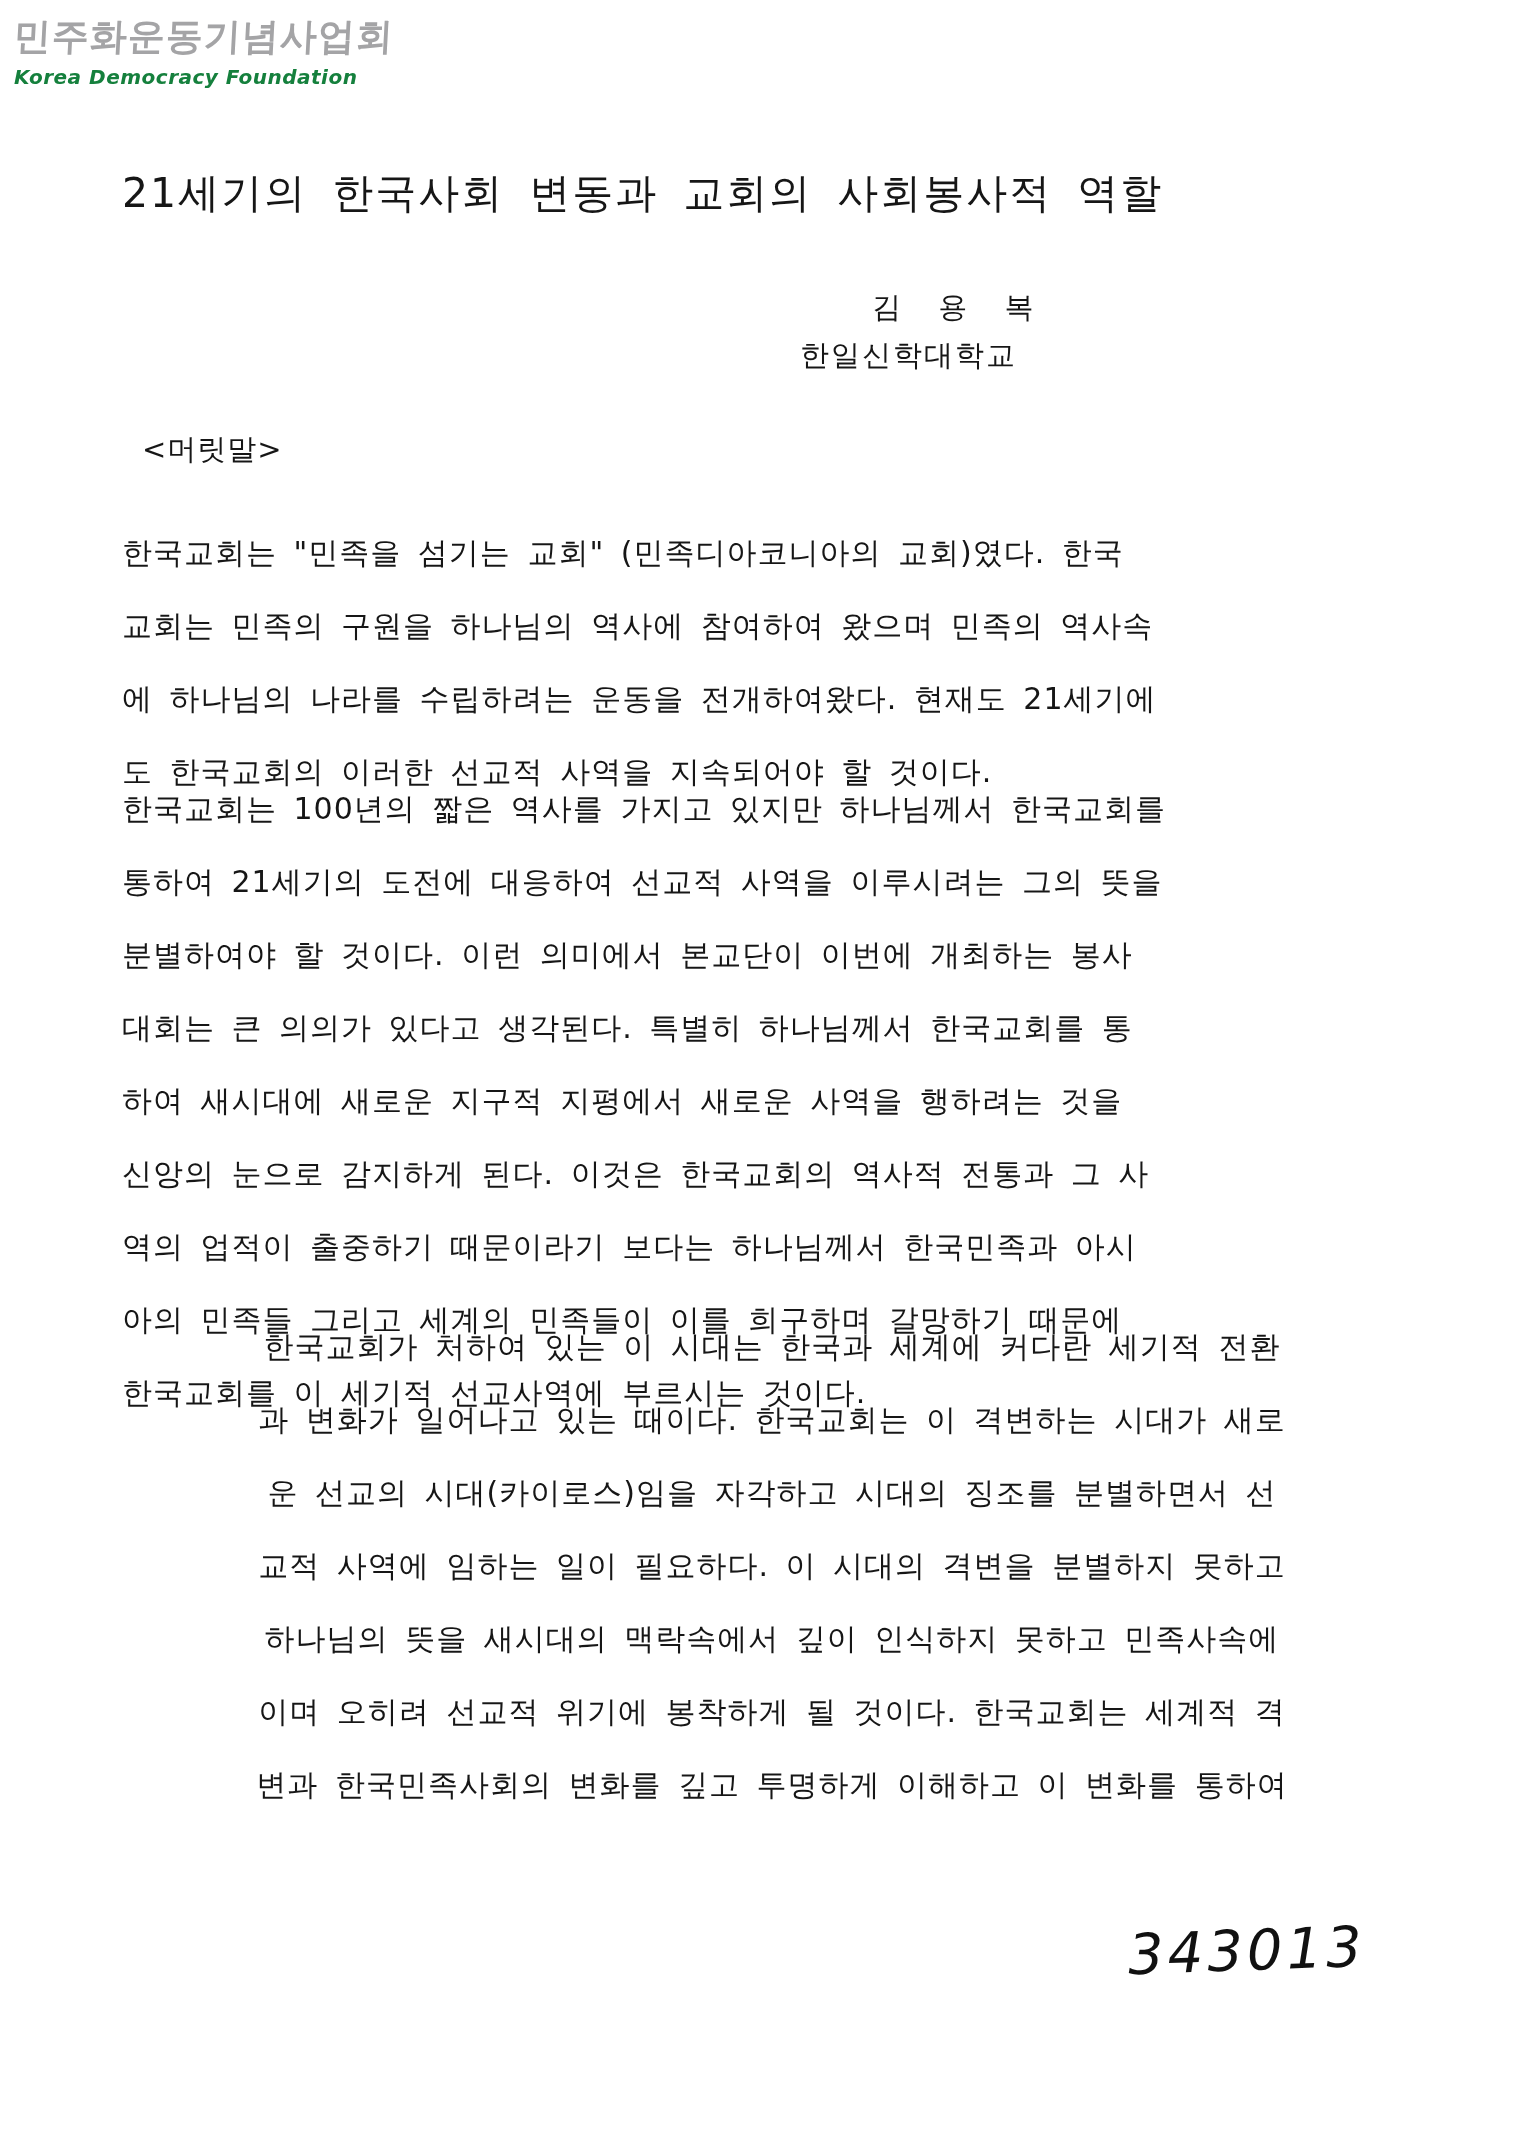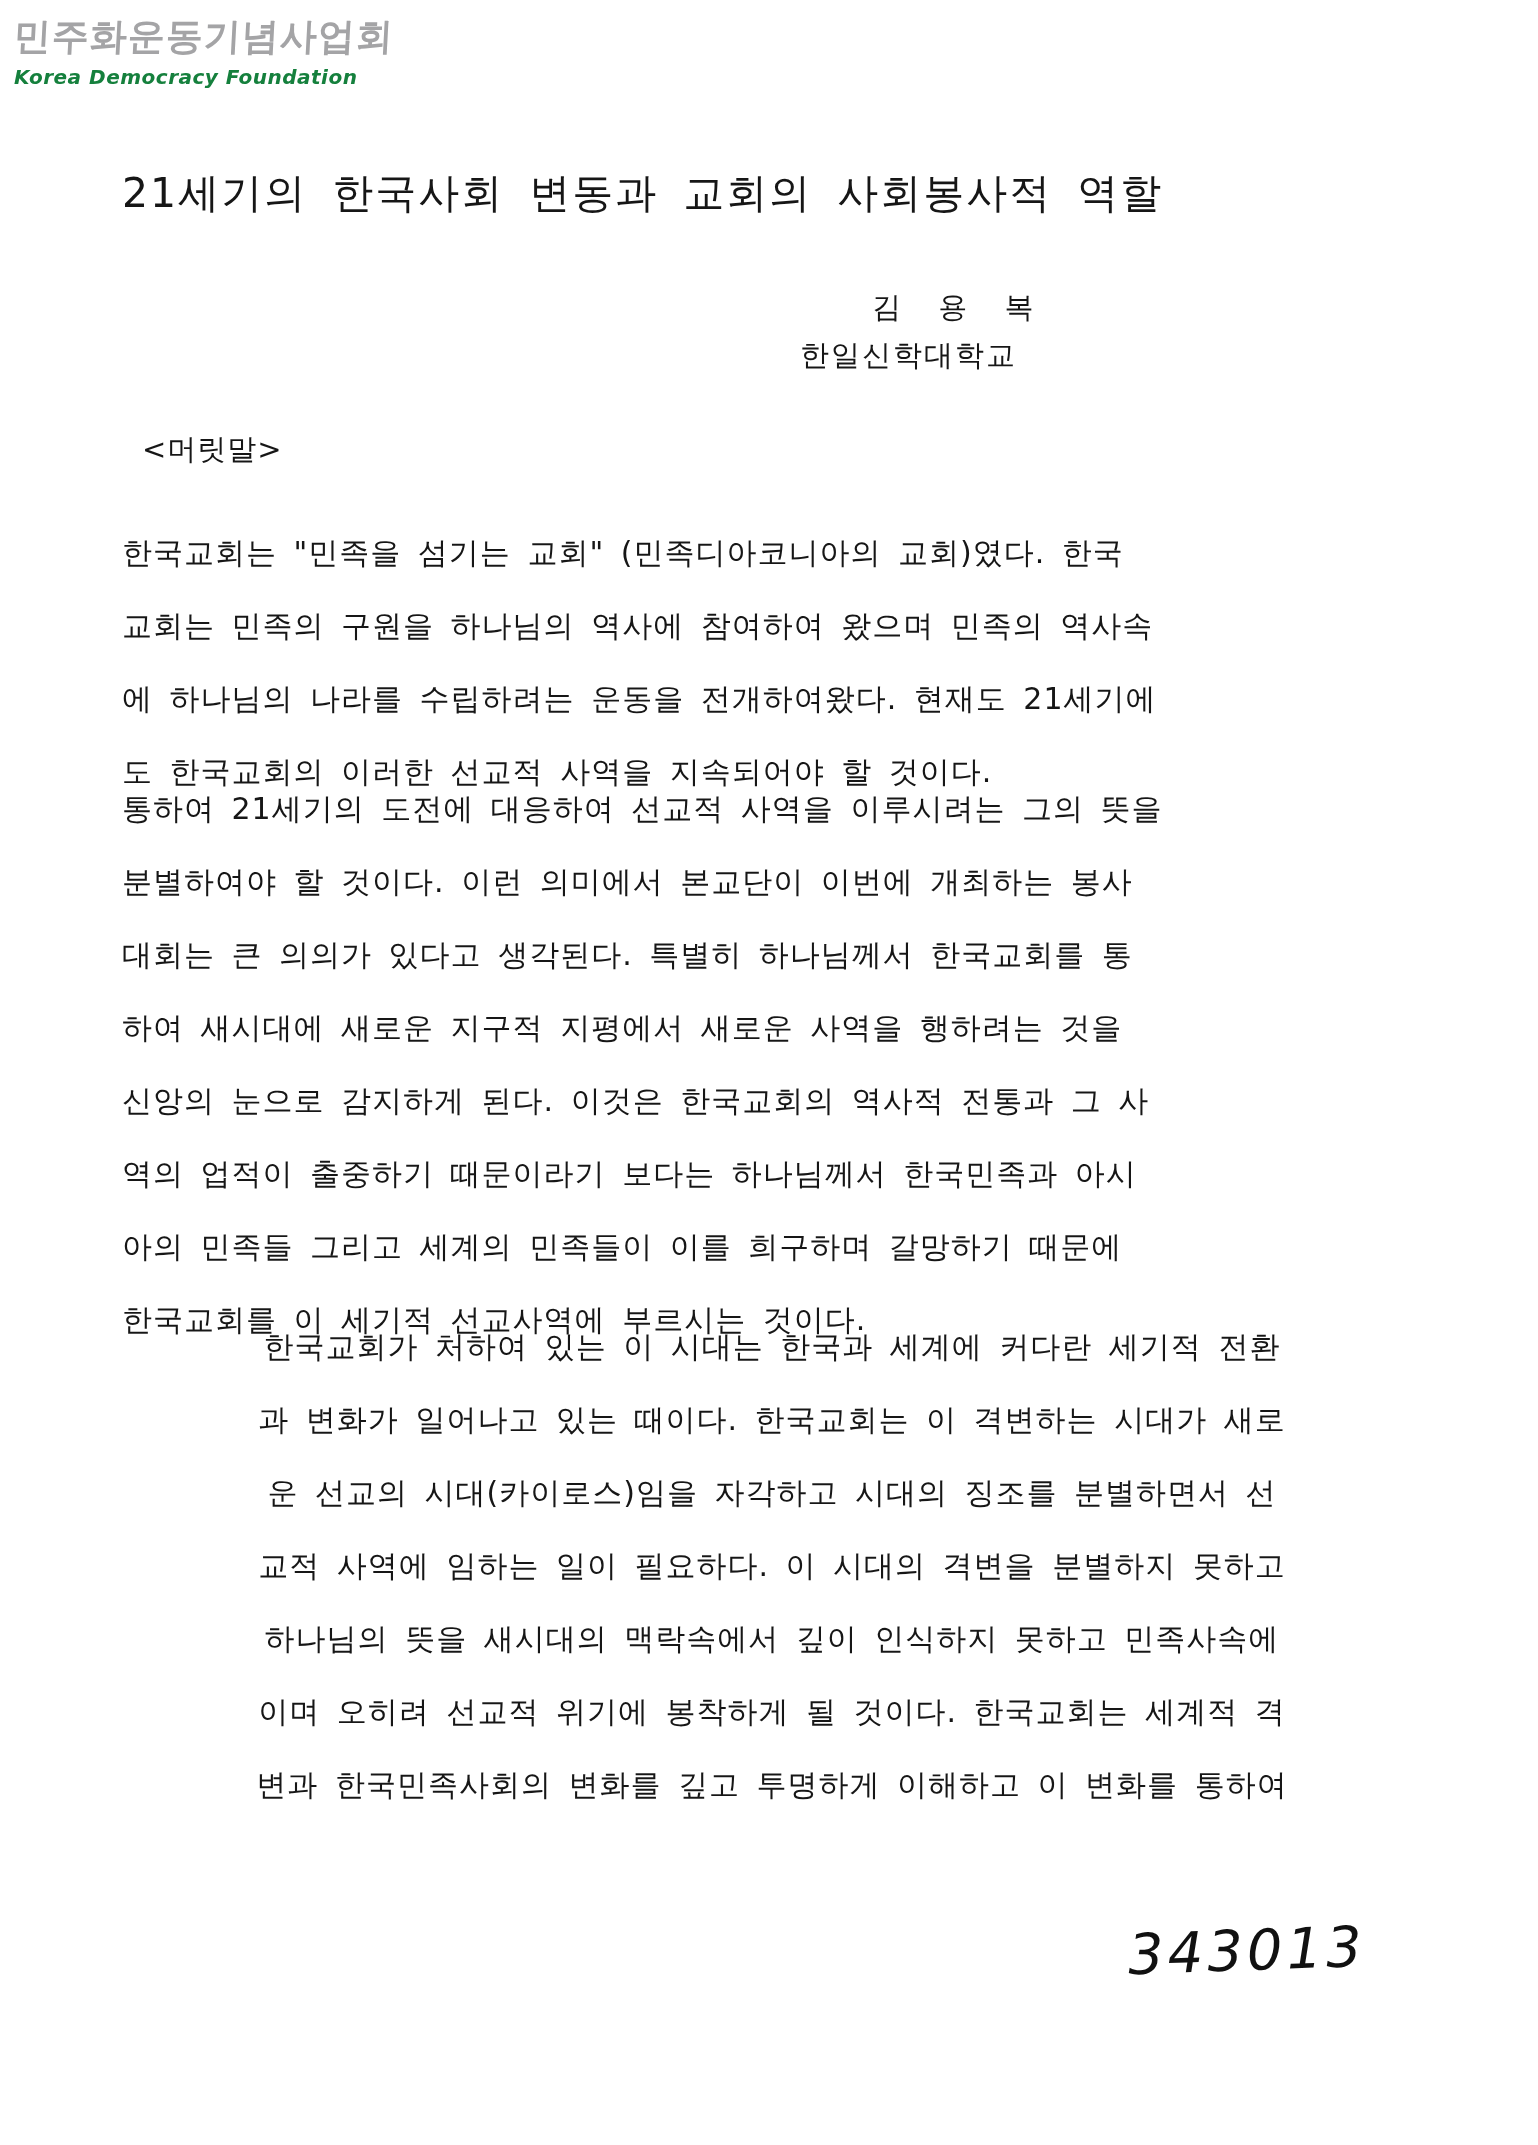--- a/index.html
+++ b/index.html
@@ -110,20 +110,21 @@
   <div class="section-heading">&lt;머릿말&gt;</div>
 
   <div class="para para-1">
     <div class="line">한국교회는 "민족을 섬기는 교회" (민족디아코니아의 교회)였다. 한국</div>
     <div class="line">교회는 민족의 구원을 하나님의 역사에 참여하여 왔으며 민족의 역사속</div>
     <div class="line">에 하나님의 나라를 수립하려는 운동을 전개하여왔다. 현재도 21세기에</div>
     <div class="line">도 한국교회의 이러한 선교적 사역을 지속되어야 할 것이다.</div>
   </div>
 
   <div class="para para-2">
+    <div class="line">한국교회는 100년의 짧은 역사를 가지고 있지만 하나님께서 한국교회를</div>
     <div class="line">통하여 21세기의 도전에 대응하여 선교적 사역을 이루시려는 그의 뜻을</div>
     <div class="line">분별하여야 할 것이다. 이런 의미에서 본교단이 이번에 개최하는 봉사</div>
     <div class="line">대회는 큰 의의가 있다고 생각된다. 특별히 하나님께서 한국교회를 통</div>
     <div class="line">하여 새시대에 새로운 지구적 지평에서 새로운 사역을 행하려는 것을</div>
     <div class="line">신앙의 눈으로 감지하게 된다. 이것은 한국교회의 역사적 전통과 그 사</div>
     <div class="line">역의 업적이 출중하기 때문이라기 보다는 하나님께서 한국민족과 아시</div>
     <div class="line">아의 민족들 그리고 세계의 민족들이 이를 희구하며 갈망하기 때문에</div>
     <div class="line">한국교회를 이 세기적 선교사역에 부르시는 것이다.</div>
   </div>
 

